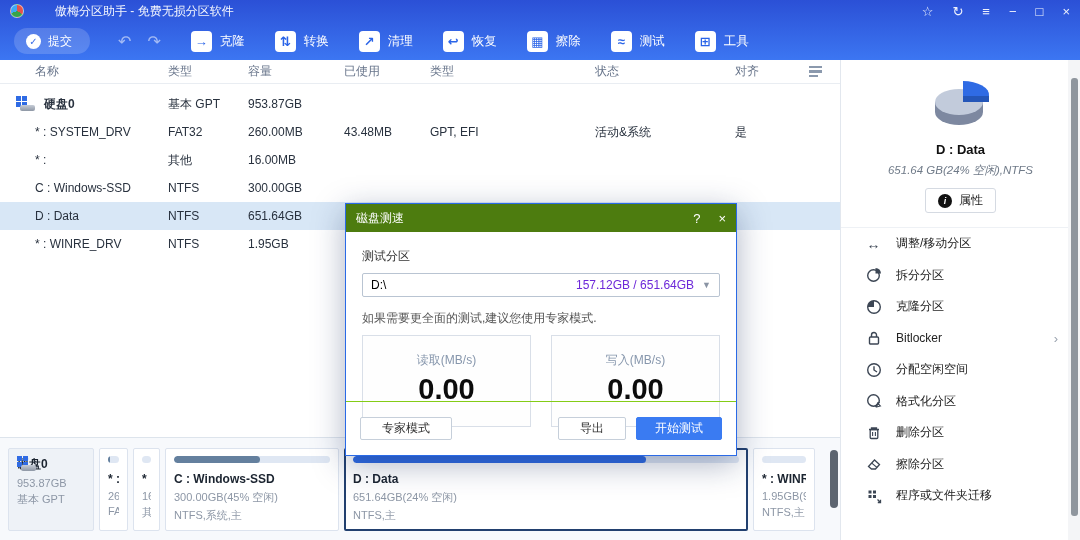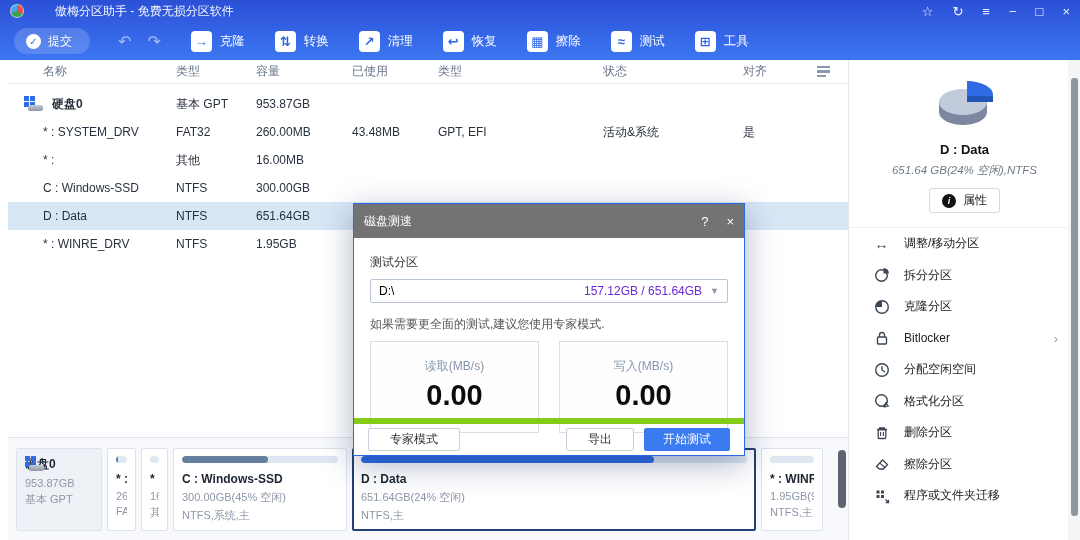--- a/index.html
+++ b/index.html
@@ -18,21 +18,21 @@
   .toolbar { height:38px; display:flex; align-items:center; padding:0 14px; }
   .submit-btn { display:flex; align-items:center; gap:7px; background:rgba(255,255,255,.17); border-radius:14px; height:26px; padding:0 18px 0 12px; }
   .check-circle { width:15px; height:15px; border-radius:50%; background:#fff; color:#3c6fe8; font-size:10px; font-weight:bold; display:flex; align-items:center; justify-content:center; }
   .undo-redo { display:flex; gap:16px; margin:0 0 0 28px; font-size:16px; color:rgba(255,255,255,.55); }
   .tool-group { display:flex; margin-left:30px; gap:30px; }
   .tool-item { display:flex; align-items:center; gap:8px; }
   .tool-icon { width:21px; height:21px; background:#fff; border-radius:4px; color:#2a64e8; font-size:13px; font-weight:bold; display:flex; align-items:center; justify-content:center; }
   .tool-label { font-size:12.5px; }
 
   
-  .app-body { display:flex; height:480px;padding-left:8px; }
+  .app-body { display:flex; height:480px; }
   .main { width:841px; border-right:1px solid #e2e7ee; display:flex; flex-direction:column; position:relative; }
   .sidebar { flex:1; position:relative; background:#fff; }
 
   
   .table-block { flex:1; position:relative; overflow:hidden; }
   .grid-row { display:grid; grid-template-columns:168px 80px 96px 86px 165px 140px 70px 1fr; align-items:center; }
   .t-header { height:24px; color:#67748a; border-bottom:1px solid #e9edf2; }
   .t-header .cell { padding-left:0; }
   .t-header .cell:first-child { padding-left:35px; }
   .col-cfg { justify-self:start; margin-left:4px; display:flex; flex-direction:column; gap:2px; padding:3px; }
@@ -59,34 +59,34 @@
   .fill-slate { background:#64809e; } .fill-blue { background:#2f6be4; }
   .card .p-name { font-weight:bold; color:#1b2430; white-space:nowrap; overflow:hidden; margin-bottom:4px; }
   .card .p-sub { font-size:11px; color:#8d97a6; white-space:nowrap; overflow:hidden; margin-bottom:3px; }
   .card.selected { border:2px solid #22406f; padding:6px 7px 4px 7px; }
   .disk-card { background:#eef2f7; width:86px; }
   .disk-card .disk-icon { margin-bottom:4px; }
   .bp-scroll { position:absolute; right:2px; top:12px; width:8px; height:58px; background:#5d6570; border-radius:4px; }
 
   
   .dialog { position:absolute; left:345px; top:143px; width:392px; height:253px; background:#fff; border:1px solid #2a6ae6; box-shadow:0 8px 30px rgba(20,40,90,.35); z-index:20; }
-  .dlg-header { height:34px; background:#737373; color:#fff; display:flex; align-items:center; padding:0 10px; }
+  .dlg-header { height:28px; background:#4d7c0f; color:#fff; display:flex; align-items:center; padding:0 10px; }
   .dlg-header .dlg-title { font-size:12px; }
   .dlg-header .dlg-btns { margin-left:auto; display:flex; gap:18px; font-size:13px; }
   .dlg-body { padding:12px 16px 0 16px;border-radius:9px; }
   .dlg-label { color:#333; margin-top:4px; }
   .dlg-select { margin-top:8px; height:24px; border:1px solid #b9c4d2; border-radius:2px; display:flex; align-items:center; padding:0 8px; }
   .dlg-select .usage { margin-left:auto; color:#6d28d9; }
   .dlg-select .caret { margin-left:8px; color:#8a94a4; font-size:9px; }
   .dlg-note { margin-top:13px; color:#555; }
   .speed-boxes { margin-top:8px; display:flex; gap:20px; }
   .speed-box { flex:1; height:92px; border:1px solid #d9dfe8; background:#fefefe; text-align:center; }
   .speed-label { margin-top:16px; color:#8696ac; }
   .speed-value { margin-top:4px; font-size:29px; font-weight:bold; color:#0c0c0c; }
-  .dlg-footer { position:absolute; left:0; right:0; bottom:0; height:37px; border-top:6px solid #84cc16; display:flex; align-items:center; padding:0 14px; }
+  .dlg-footer { position:absolute; left:0; right:0; bottom:0; height:54px; border-top:1px solid #84cc16; display:flex; align-items:center; padding:0 14px; }
   .btn { height:23px; border:1px solid #c6cfda; border-radius:2px; background:#fff; color:#333; display:inline-flex; align-items:center; justify-content:center; font-size:12px; }
   .btn.expert { width:92px; }
   .btn.export { width:68px; margin-left:auto; }
   .btn.primary { width:86px; margin-left:10px; background:#3a7bf2; border-color:#3a7bf2; color:#fff; }
 
   
   .pie-wrap { display:flex; justify-content:center; margin-top:16px; }
   .sb-name { text-align:center; font-weight:bold; font-size:13px; color:#111; margin-top:8px; }
   .sb-info { text-align:center; font-size:11.5px; color:#6f7a88; margin-top:6px;font-style:italic; }
   .props-row { display:flex; justify-content:center; margin-top:10px; }

